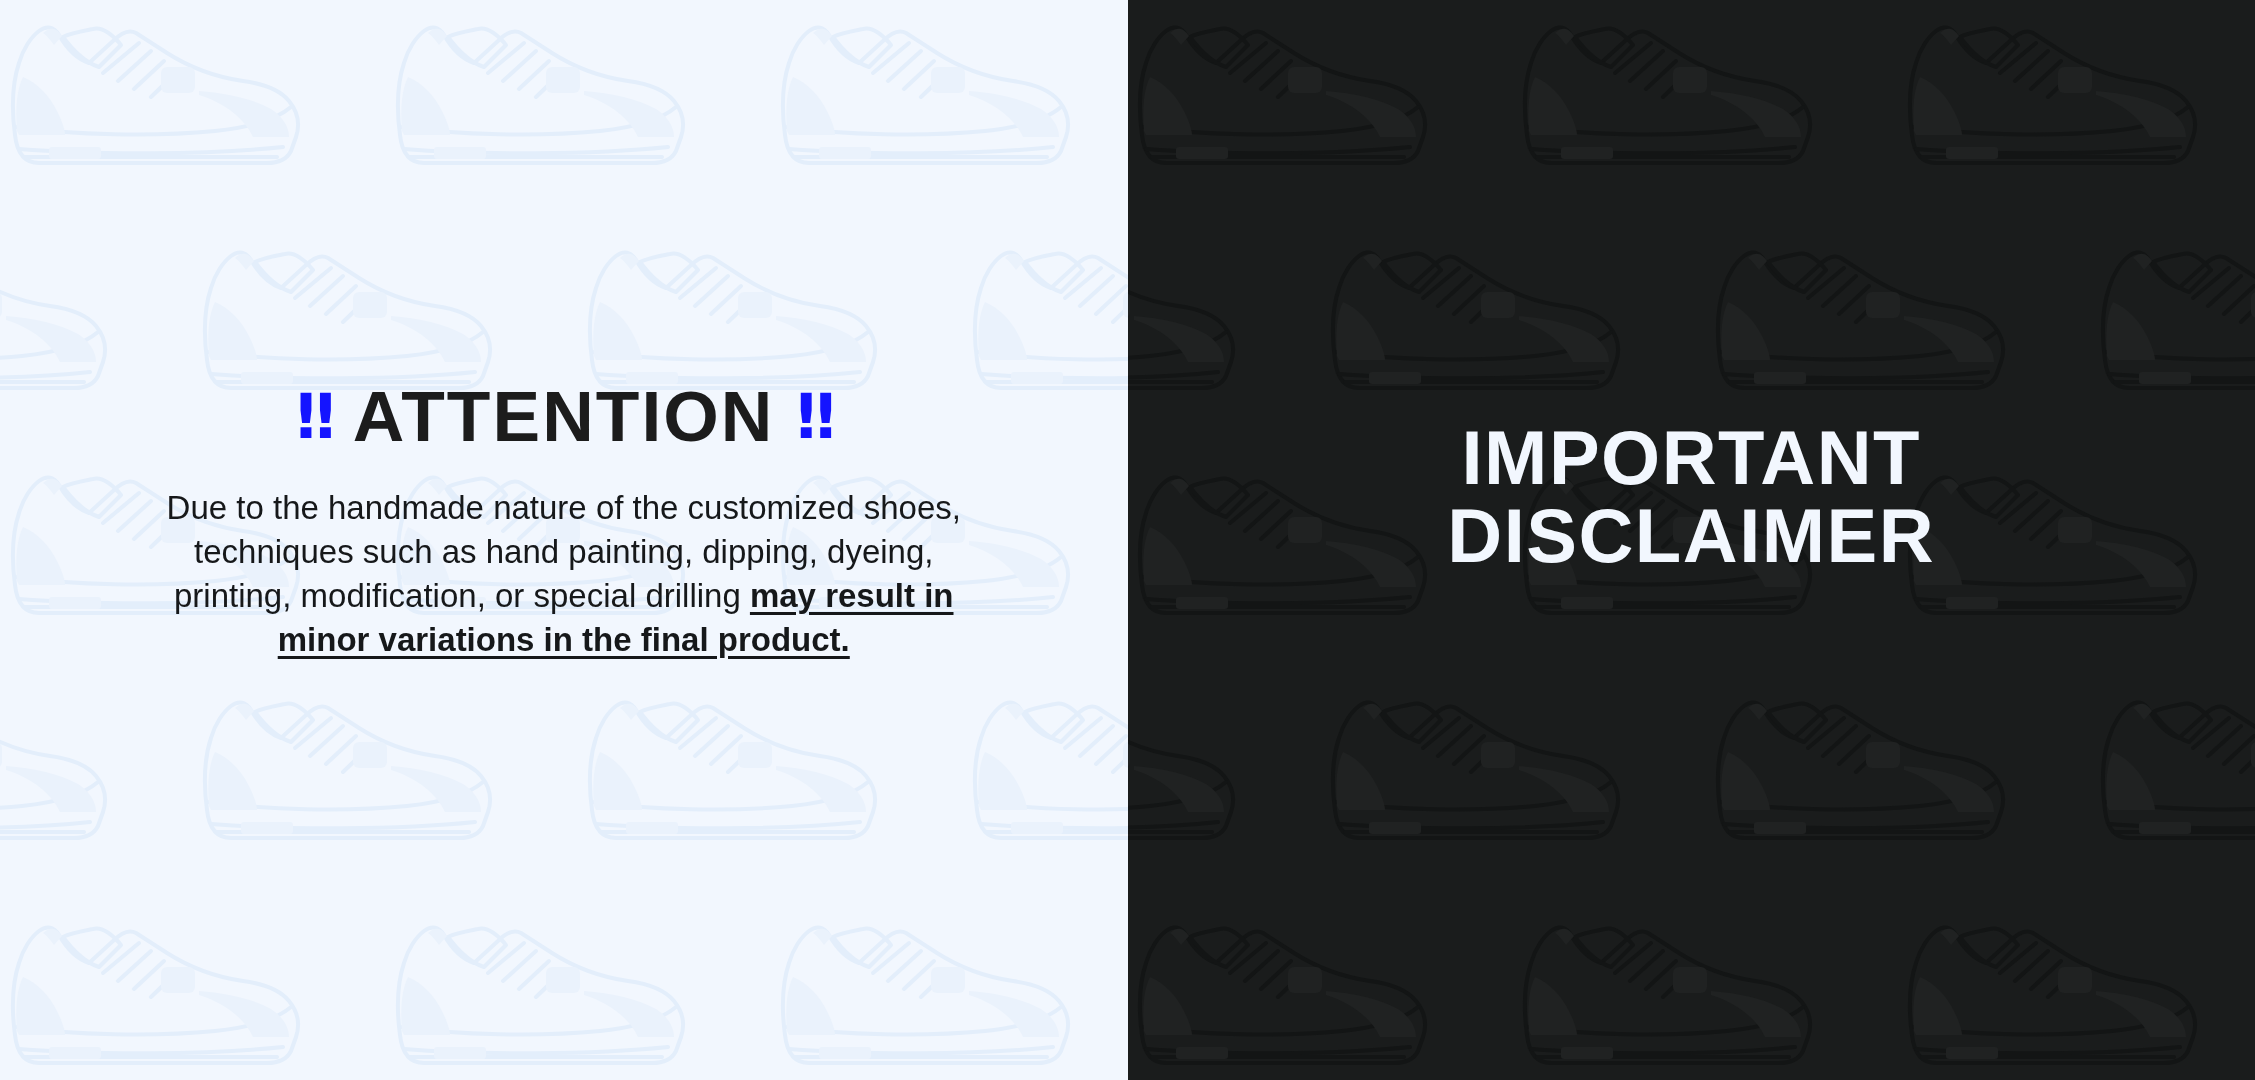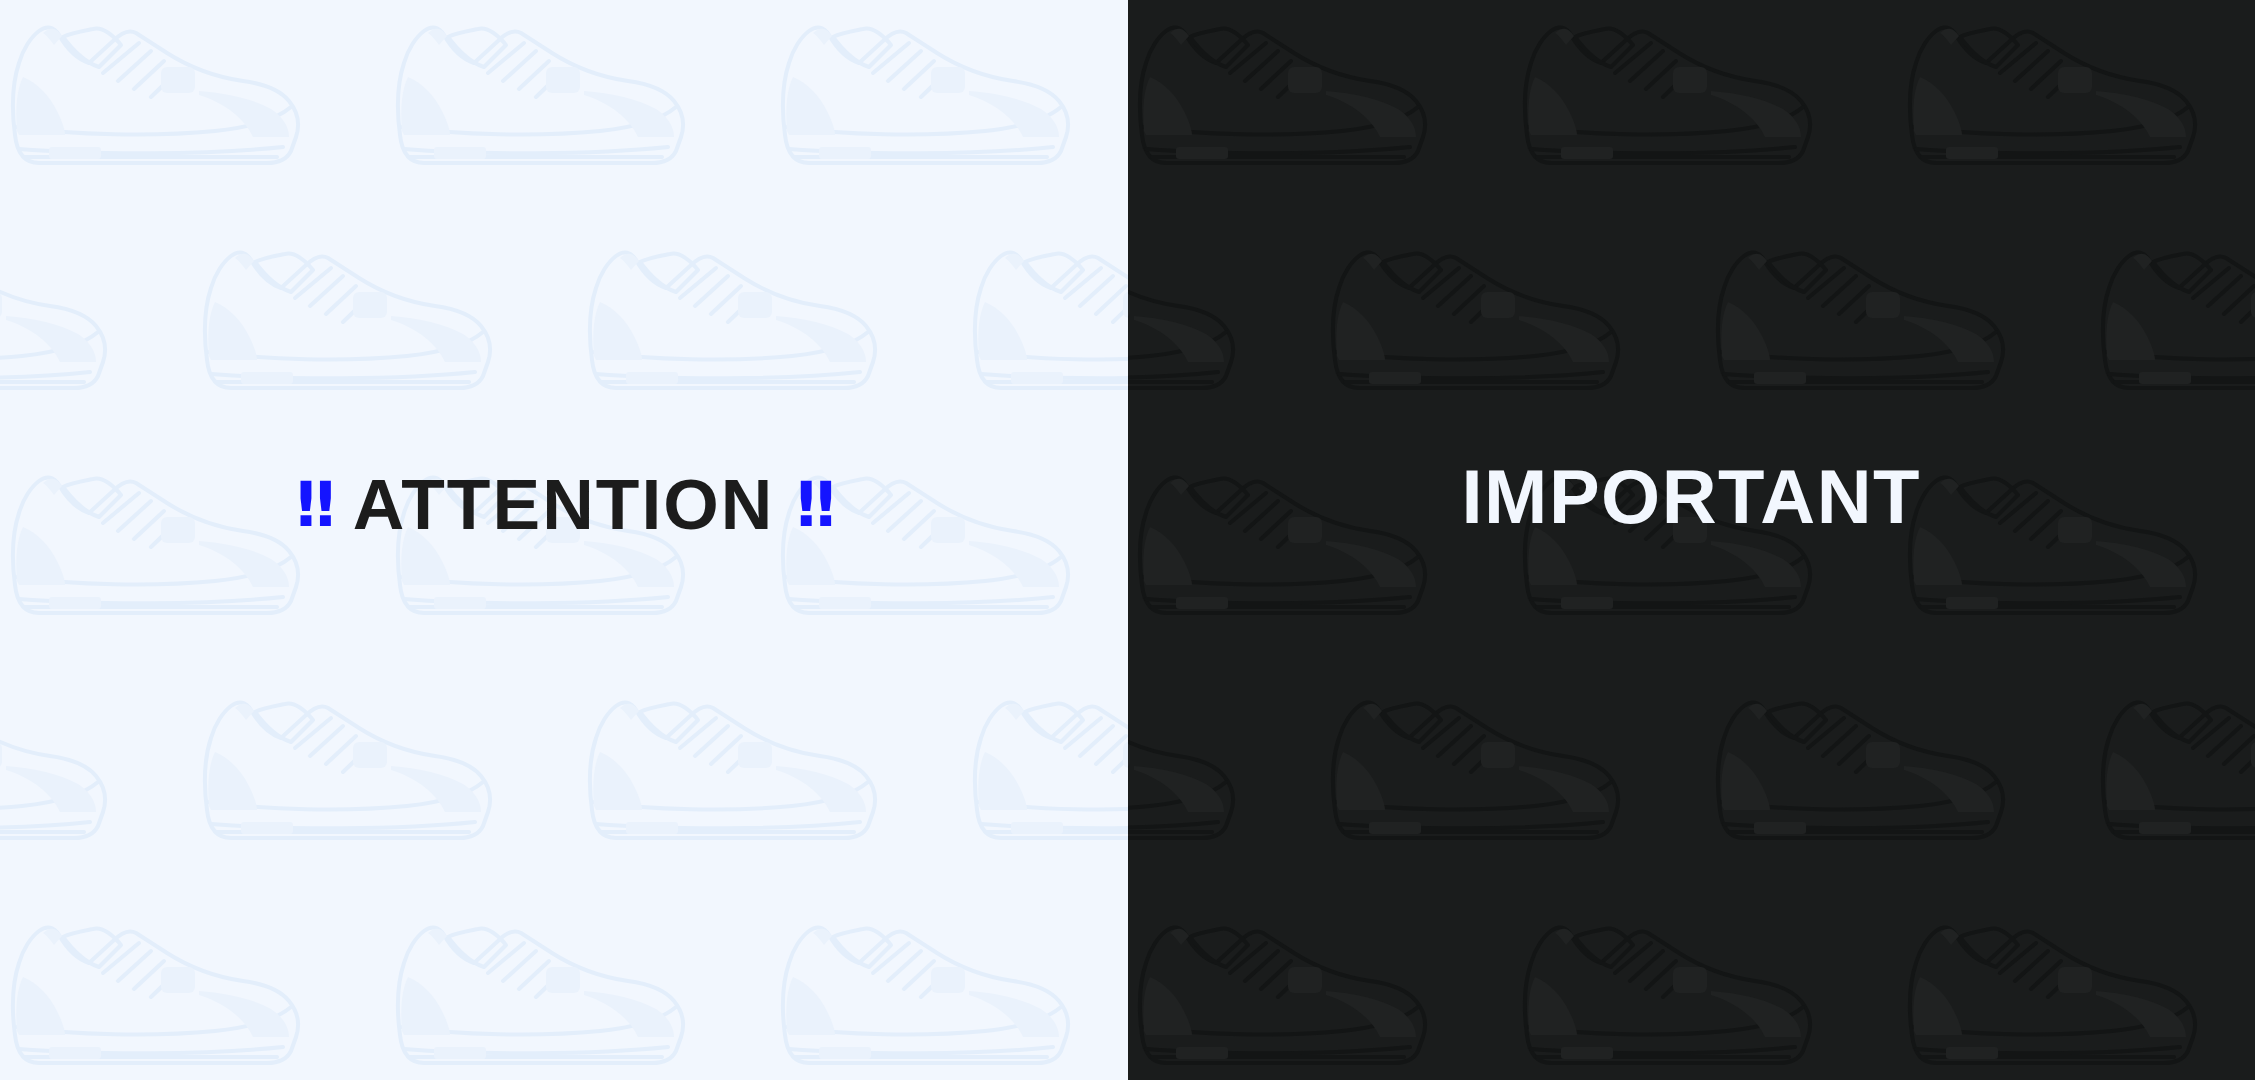--- a/index.html
+++ b/index.html
@@ -555,20 +555,23 @@
     </div>
 
   <div class="content pad-light">
 
     <div class="heading heading-light">
       <span class="bang">‼</span>
       <span class="word">ATTENTION</span>
       <span class="bang">‼</span>
     </div>
 
+    <p class="body-text body-light">
+      <span>Due to the handmade nature of the customized shoes, techniques such as hand painting, dipping, dyeing, printing, modification, or special drilling </span><span class="emph">may result in minor variations in the final product.</span>
+    </p>
 
   </div>
 </section>
 
 <section class="panel panel-dark">
 
   <div class="pattern" id="pat-dark">
       <div class="tile" style="left:192.5px;top:225px;">
         <svg viewBox="0 0 385 215" xmlns="http://www.w3.org/2000/svg">
           <g fill="none" stroke="#131515" stroke-width="4" stroke-linejoin="round" stroke-linecap="round">
@@ -1008,17 +1011,18 @@
             <path d="M90 48 C97 41 104 43 109 51 L101 60 C96 53 93 50 90 48 Z"></path>
           </g>
         </svg>
       </div>
     </div>
 
   <div class="content pad-dark">
 
     <div class="heading heading-dark">
       <div>IMPORTANT</div>
+      <div>DISCLAIMER</div>
     </div>
 
 
   </div>
 </section>
 
 </body></html>

